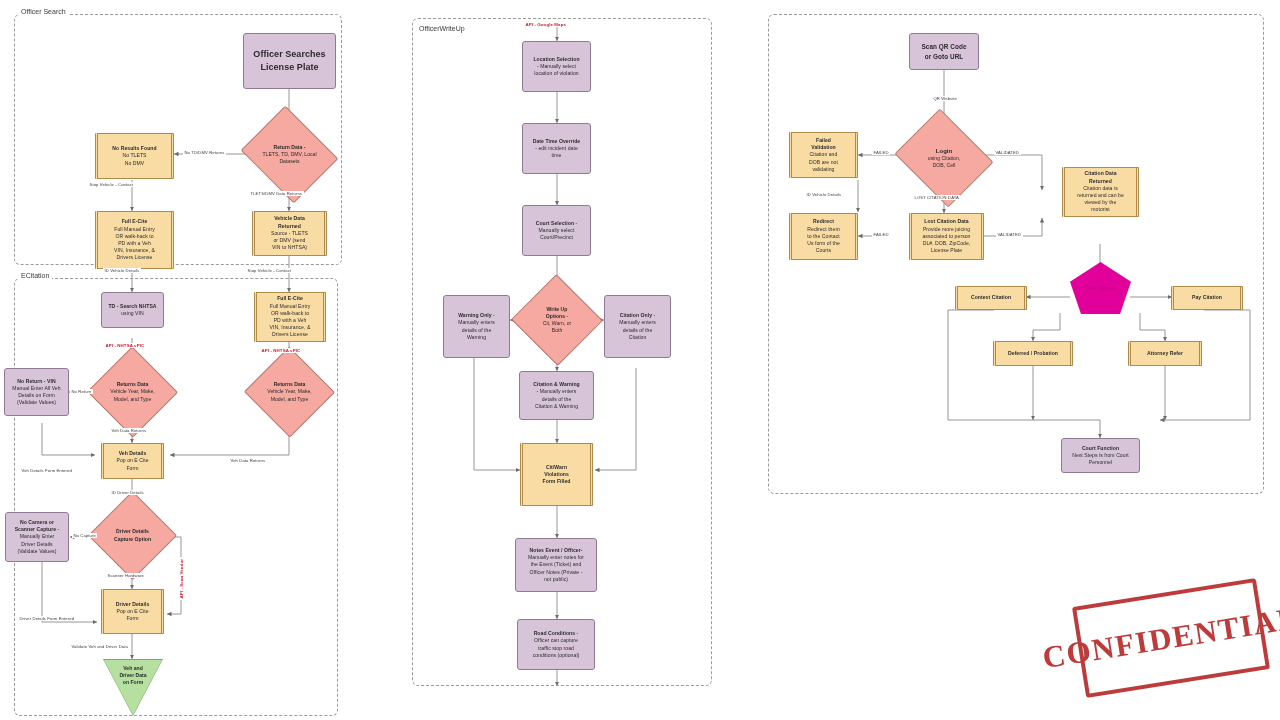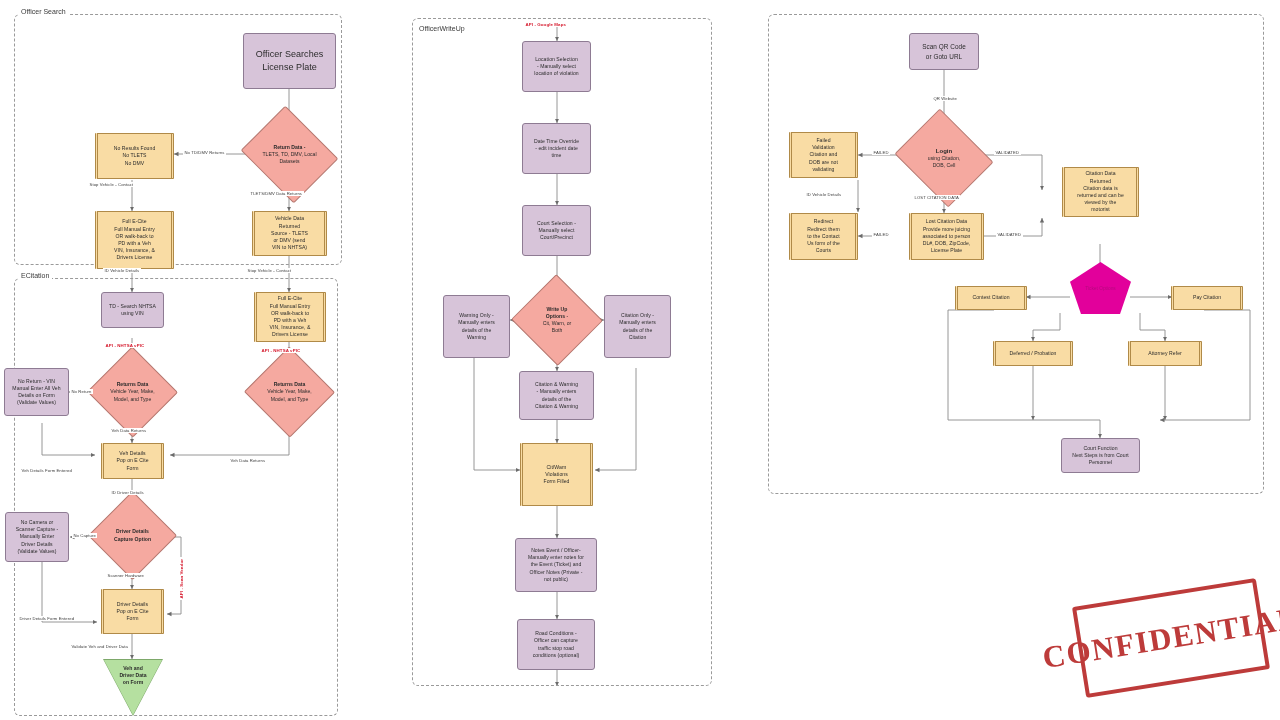--- a/index.html
+++ b/index.html
@@ -35,21 +35,21 @@
     flex-direction:column;
     align-items:center;
     justify-content:center;
     text-align:center;
     font-size:5.1px;
     line-height:1.42;
     color:#2b2b2b;
     padding:2px 3px;
     letter-spacing:0.05px;
   }
-  .node .ttl { font-weight:normal;text-align:right; }
+  .node .ttl { font-weight:bold;text-align:right; }
 
   
   .n-process {        
     background:#f9dca4;
     border:1px solid #b08a48;
     border-left:3.5px double #b08a48;
     border-right:3.5px double #b08a48;
     border-radius:1px;
   }
   .n-card {           

